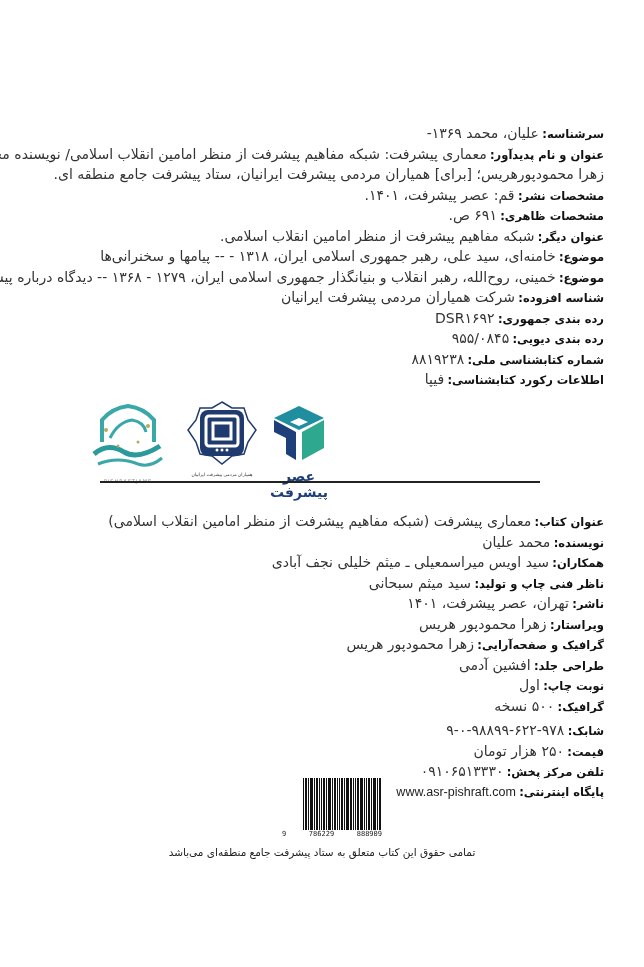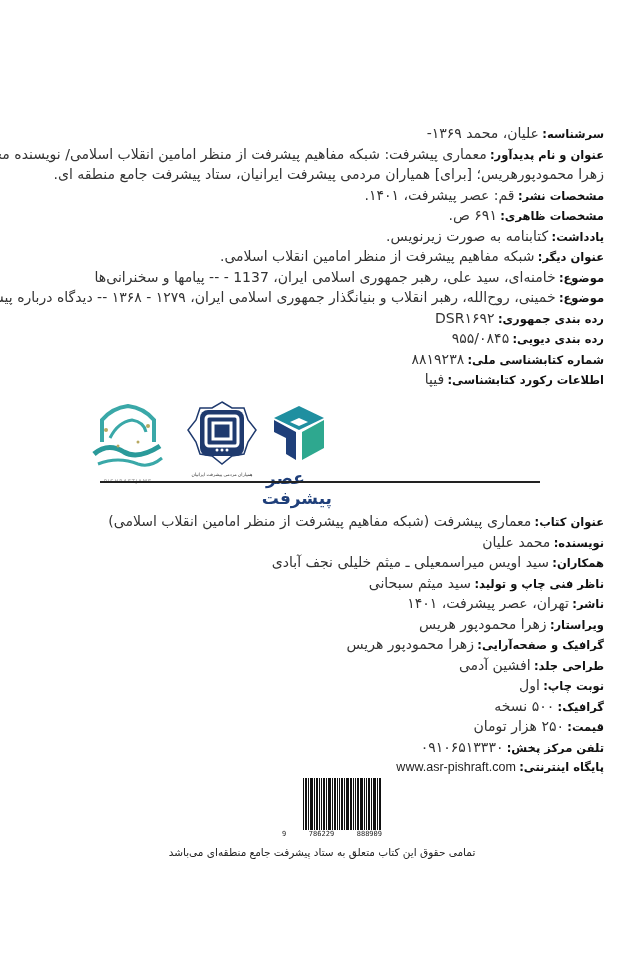--- a/index.html
+++ b/index.html
@@ -22,24 +22,24 @@
   </style>
 </head>
 <body>
 
 <div class="block" style="top:124px;">
   <div class="line"><b>سرشناسه:</b> <span class="v">علیان، محمد ۱۳۶۹-</span></div>
   <div class="line"><b>عنوان و نام پدیدآور:</b> <span class="v">معماری پیشرفت: شبکه مفاهیم پیشرفت از منظر امامین انقلاب اسلامی/ نویسنده محمد علیان؛ ویراستار</span></div>
   <div class="line cont"><span class="v">زهرا محمودپورهریس؛ [برای] همیاران مردمی پیشرفت ایرانیان، ستاد پیشرفت جامع منطقه ای.</span></div>
   <div class="line"><b>مشخصات نشر:</b> <span class="v">قم: عصر پیشرفت، ۱۴۰۱.</span></div>
   <div class="line"><b>مشخصات ظاهری:</b> <span class="v">۶۹۱ ص.</span></div>
-  <div class="line"><b>یادداشت:</b> <span class="v">کتابنامه به صورت زیرنویس.</span></div>
   <div class="line"><b>عنوان دیگر:</b> <span class="v">شبکه مفاهیم پیشرفت از منظر امامین انقلاب اسلامی.</span></div>
-  <div class="line"><b>موضوع:</b> <span class="v">خامنه‌ای، سید علی، رهبر جمهوری اسلامی ایران، 1137 - -- پیامها و سخنرانی‌ها</span></div>
+  <div class="line"><b>موضوع:</b> <span class="v">خامنه‌ای، سید علی، رهبر جمهوری اسلامی ایران، ۱۳۱۸ - -- پیامها و سخنرانی‌ها</span></div>
   <div class="line"><b>موضوع:</b> <span class="v">خمینی، روح‌الله، رهبر انقلاب و بنیانگذار جمهوری اسلامی ایران، ۱۲۷۹ - ۱۳۶۸ -- دیدگاه درباره پیشرفت</span></div>
+  <div class="line"><b>شناسه افزوده:</b> <span class="v">شرکت همیاران مردمی پیشرفت ایرانیان</span></div>
   <div class="line"><b>رده بندی جمهوری:</b> <span class="v">DSR۱۶۹۲</span></div>
   <div class="line"><b>رده بندی دیویی:</b> <span class="v">۹۵۵/۰۸۴۵</span></div>
   <div class="line"><b>شماره کتابشناسی ملی:</b> <span class="v">۸۸۱۹۲۳۸</span></div>
   <div class="line"><b>اطلاعات رکورد کتابشناسی:</b> <span class="v">فیپا</span></div>
 </div>
 
 <div class="logos">
 
   <div class="logo" style="left:0; top:4px; width:80px; height:80px;">
     <svg width="80" height="72" viewBox="0 0 80 72">
@@ -68,37 +68,38 @@
     <div style="font-size:4.5px;color:#333;text-align:center;">همیاران مردمی پیشرفت ایرانیان</div>
   </div>
 
   <div class="logo" style="left:178px; top:4px; width:66px; height:80px;">
     <svg width="66" height="62" viewBox="0 0 66 62">
       <polygon points="33,4 58,16 33,28 8,16" fill="#1f8fa0"></polygon>
       <polygon points="8,18 30,30 30,58 20,52 20,36 8,30" fill="#1f3f7a"></polygon>
       <polygon points="58,18 36,30 36,58 58,46" fill="#2ea88f"></polygon>
       <polygon points="24,20 33,16 42,20 33,24" fill="#ffffff"></polygon>
     </svg>
-    <div style="font-size:17px;font-weight:bold;color:#1f3f7a;text-align:left;">عصر پیشرفت</div>
+    <div style="font-size:14px;font-weight:bold;color:#1f3f7a;text-align:center;">عصر پیشرفت</div>
   </div>
 </div>
 
 <div class="rule" style="top:481px;"></div>
 
 <div class="block" style="top:512px;">
   <div class="line"><b>عنوان کتاب:</b> <span class="v">معماری پیشرفت (شبکه مفاهیم پیشرفت از منظر امامین انقلاب اسلامی)</span></div>
   <div class="line"><b>نویسنده:</b> <span class="v">محمد علیان</span></div>
   <div class="line"><b>همکاران:</b> <span class="v">سید اویس میراسمعیلی ـ میثم خلیلی نجف آبادی</span></div>
   <div class="line"><b>ناظر فنی چاپ و تولید:</b> <span class="v">سید میثم سبحانی</span></div>
   <div class="line"><b>ناشر:</b> <span class="v">تهران، عصر پیشرفت، ۱۴۰۱</span></div>
   <div class="line"><b>ویراستار:</b> <span class="v">زهرا محمودپور هریس</span></div>
   <div class="line"><b>گرافیک و صفحه‌آرایی:</b> <span class="v">زهرا محمودپور هریس</span></div>
   <div class="line"><b>طراحی جلد:</b> <span class="v">افشین آدمی</span></div>
   <div class="line"><b>نوبت چاپ:</b> <span class="v">اول</span></div>
   <div class="line"><b>گرافیک:</b> <span class="v">۵۰۰ نسخه</span></div>
+  <div class="line" style="margin-top:4px;"><b>شابک:</b> <span class="v">۹۷۸-۶۲۲-۹۸۸۹۹-۰-۹</span></div>
   <div class="line"><b>قیمت:</b> <span class="v">۲۵۰ هزار تومان</span></div>
   <div class="line"><b>تلفن مرکز پخش:</b> <span class="v">۰۹۱۰۶۵۱۳۳۳۰</span></div>
   <div class="line"><b>پایگاه اینترنتی:</b> <span class="url">www.asr-pishraft.com</span></div>
 </div>
 
 <div class="barcode">
   <div class="bars">
     <i style="width:2px"></i>
       <i style="width:1px"></i>
       <i style="width:3px"></i>

